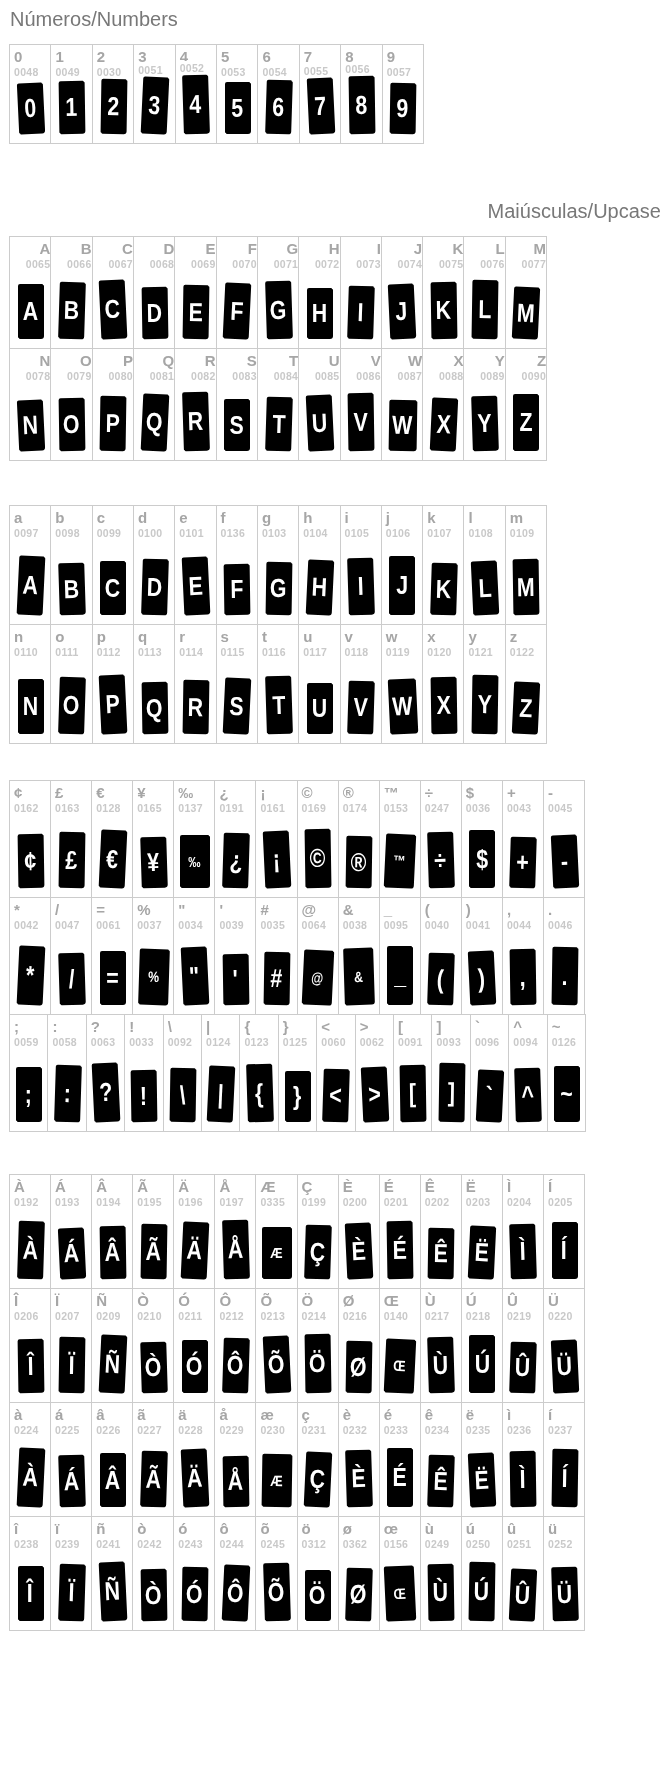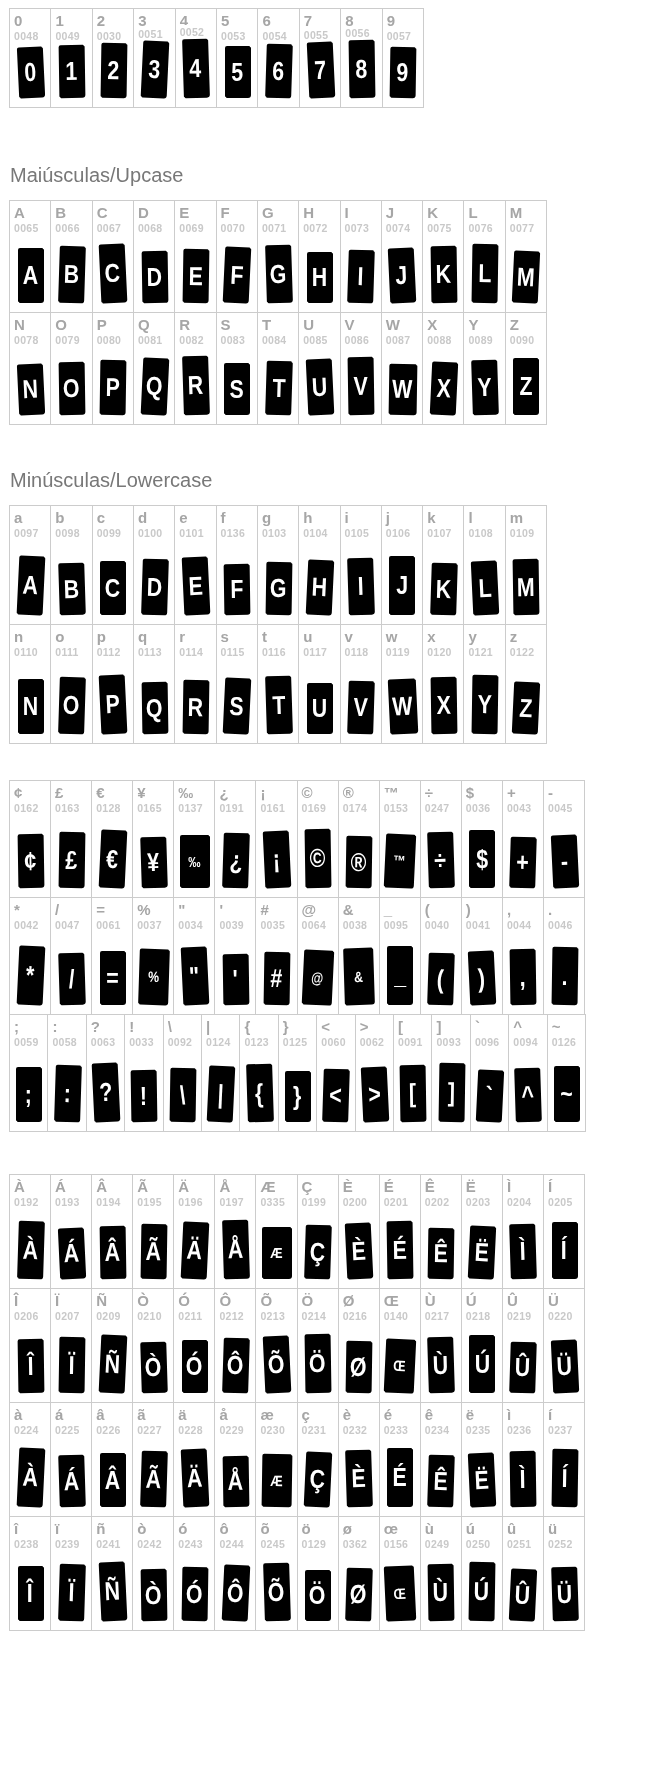--- a/index.html
+++ b/index.html
@@ -1,20 +1,20 @@
 <!DOCTYPE html>
 <html><head>
 <meta charset="utf-8">
 <style>
   html,body{margin:0;padding:0;background:#ffffff;}
   body{width:661px;height:1770px;overflow:hidden;font-family:"Liberation Sans",sans-serif;}
   .page{padding-top:8px;}
   .section{margin-left:9px;}
   .section-title{font-weight:400;font-size:20px;color:#787878;margin:0 0 13px 1px;line-height:23px;}
-  .sec-upcase{margin-top:56px;}
+  .sec-upcase{margin-top:56px;text-align:right;}
   .sec-lowercase{margin-top:44px;}
   .sec-symbols{margin-top:36px;}
   .sec-accents{margin-top:42px;}
   .grid-row{display:flex;border:1px solid #cccccc;background:#fff;box-sizing:border-box;}
   .grid-row + .grid-row{margin-top:-1px;}
   .w10{width:415px;}
   .w13{width:538px;}
   .w14{width:576px;}
   .w15{width:577px;}
   .sec-numbers .grid-row{height:100px;}
@@ -31,20 +31,21 @@
          font-weight:bold;font-size:26px;line-height:1;transform:rotate(var(--rot,0deg));
          border-radius:2px 1px 3px 1px;box-shadow:1px 1px 0 #000;}
   .glyph .gchar{display:block;transform:scaleX(.82);}
   .glyph.wide{font-size:15px;padding:0 3px;}
 </style>
 </head>
 <body>
 
 <main class="page">
     <section class="section sec-numbers">
+      <h2 class="section-title">Números/Numbers</h2>
       <div class="grid-row w10">
         <div class="cell">
           <div class="char">0</div>
           <div class="code">0048</div>
           <div class="glyphwrap">
             <div class="glyph" style="--rot: -2.7deg; height: 50px;">
               <span class="gchar">0</span>
             </div>
           </div>
         </div>
@@ -366,21 +367,20 @@
           <div class="code">0090</div>
           <div class="glyphwrap">
             <div class="glyph" style="--rot: 0.0deg; height: 56px;">
               <span class="gchar">Z</span>
             </div>
           </div>
         </div>
       </div>
     </section>
     <section class="section sec-lowercase">
-      <h2 class="section-title">Minúsculas/Lowercase</h2>
       <div class="grid-row w13">
         <div class="cell">
           <div class="char">a</div>
           <div class="code">0097</div>
           <div class="glyphwrap">
             <div class="glyph" style="--rot: 2.7deg; height: 58px;">
               <span class="gchar">A</span>
             </div>
           </div>
         </div>
@@ -1452,21 +1452,21 @@
           <div class="char">õ</div>
           <div class="code">0245</div>
           <div class="glyphwrap">
             <div class="glyph" style="--rot: -1.8deg; height: 57px;">
               <span class="gchar">Õ</span>
             </div>
           </div>
         </div>
         <div class="cell">
           <div class="char">ö</div>
-          <div class="code">0129</div>
+          <div class="code">0312</div>
           <div class="glyphwrap">
             <div class="glyph" style="--rot: 0.0deg; height: 50px;">
               <span class="gchar">Ö</span>
             </div>
           </div>
         </div>
         <div class="cell">
           <div class="char">ø</div>
           <div class="code">0362</div>
           <div class="glyphwrap">

